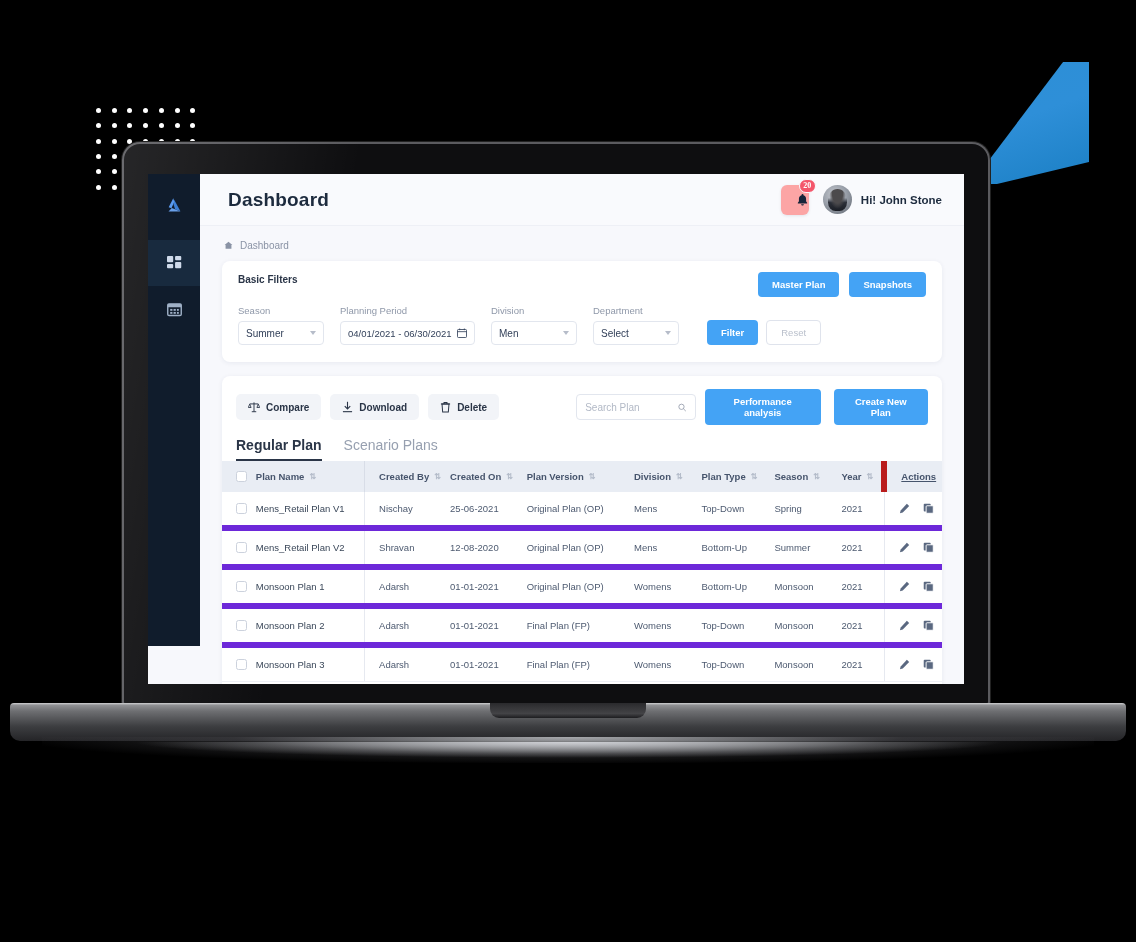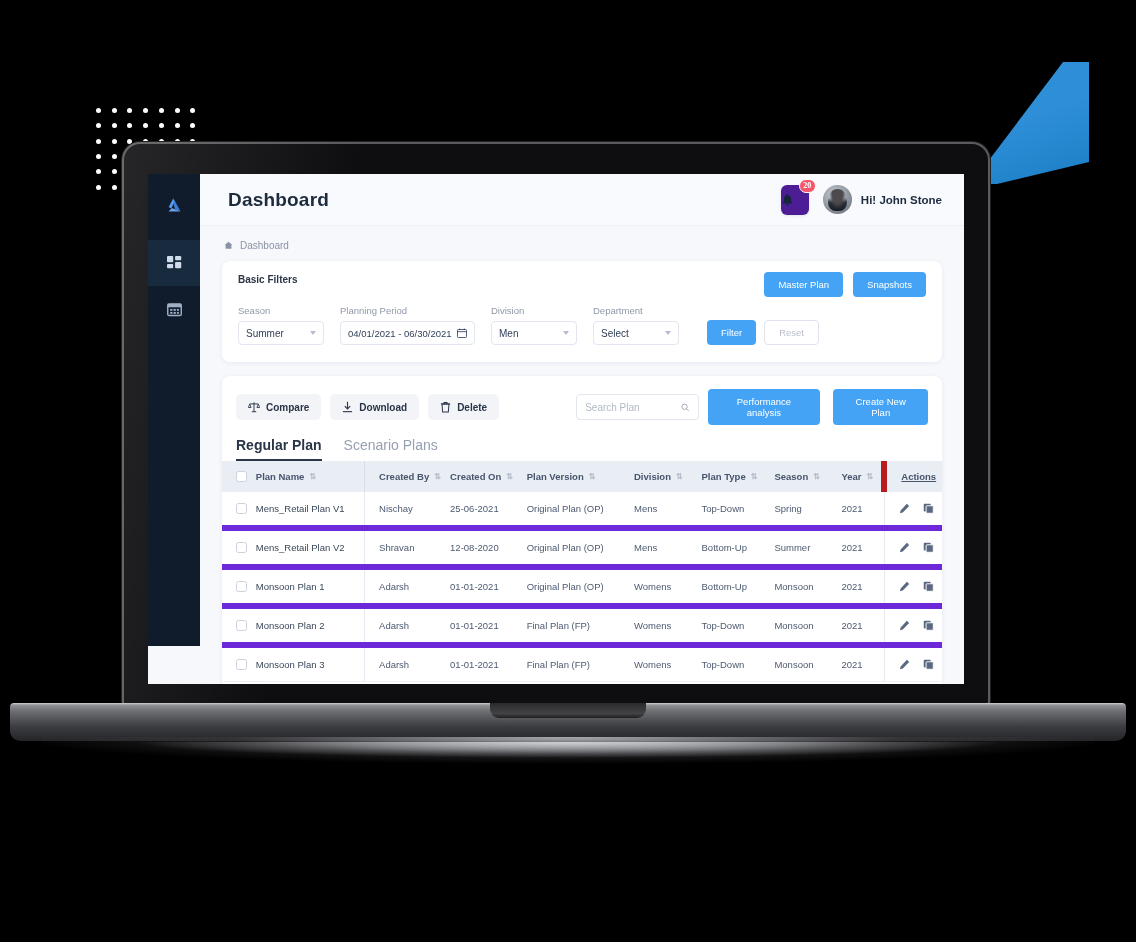--- a/index.html
+++ b/index.html
@@ -101,22 +101,22 @@
   .main { flex: 1; background: #f7f8fc; height: 510px; overflow: hidden; position: relative; }
 
   .topbar {
     height: 52px; background: #f9fafd;
     display: flex; align-items: center; padding: 0 22px 0 28px;
     border-bottom: 1px solid #eef0f6;
   }
   .page-title { font-size: 19px; font-weight: 700; color: #1d2b3e; letter-spacing: .2px; }
   .topbar-right { margin-left: auto; display: flex; align-items: center; gap: 14px; }
   .bell-wrap {
-    position: relative; width: 28px; height: 30px; background: #4c1d95;
-    border-radius: 6px; display:flex; align-items:center; justify-content:flex-start;
+    position: relative; width: 28px; height: 30px; background: #fca5a5;
+    border-radius: 6px; display:flex; align-items:center; justify-content:flex-end;
     box-shadow: 0 1px 3px rgba(25,40,70,.10);
     cursor: pointer;
     font-family: Liberation Serif, serif;
   }
   .badge {
     position: absolute; top: -6px; right: -7px;
     min-width: 17px; height: 14px; padding: 0 3px;
     background: #f4566b; color:#fff; border-radius: 7px;
     font-size: 8px; font-weight:700; display:flex; align-items:center; justify-content:center;
     border: 1.5px solid #f9fafd;
@@ -146,21 +146,21 @@
   }
 
   
   .filters { padding: 13px 16px 17px 16px; position: relative; }
   .filters-title { font-size: 10px; font-weight: 700; color:#2a3547; }
   .filters-actions { position:absolute; right: 16px; top: 11px; display:flex; gap: 10px; }
   .btn {
     border: none; cursor: pointer; font-family: "Liberation Sans", sans-serif;
     border-radius: 4px; font-size: 9.5px;
   }
-  .btn-primary { background:#44a3f5; color:#fff; padding: 7px 14px; font-weight:400; }
+  .btn-primary { background:#44a3f5; color:#fff; padding: 7px 14px; font-weight:700; }
   .btn-ghost {
     background:#fff; color:#b9bfcb; padding: 6px 14px;
     border:1px solid #dfe3ec; border-radius:4px; font-size:9.5px; cursor:pointer;
     font-family:"Liberation Sans", sans-serif;
   }
 
   .filter-row { display:flex; align-items:flex-end; gap: 16px; margin-top: 20px; }
   .field { display:flex; flex-direction:column; gap:5px; }
   .field-label { font-size: 9.5px; color:#8f98a9; }
   .select {

